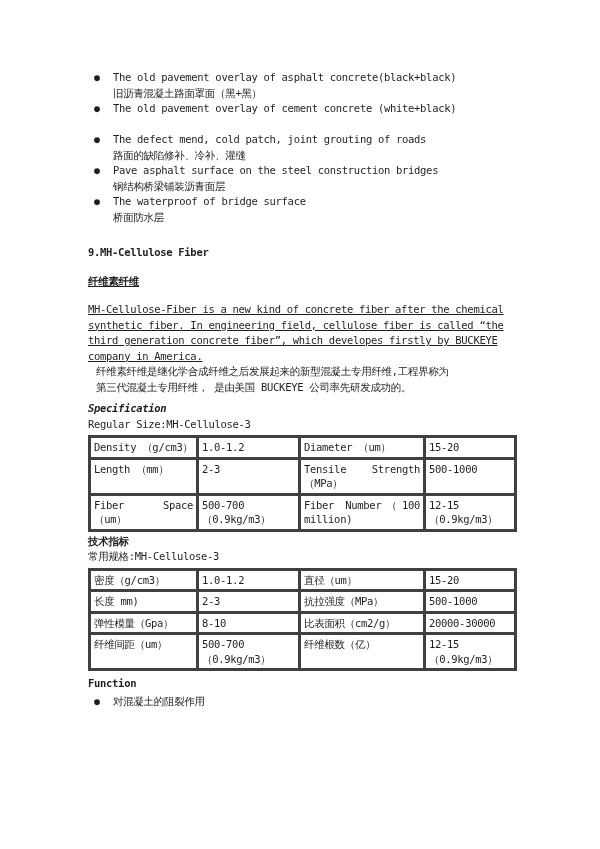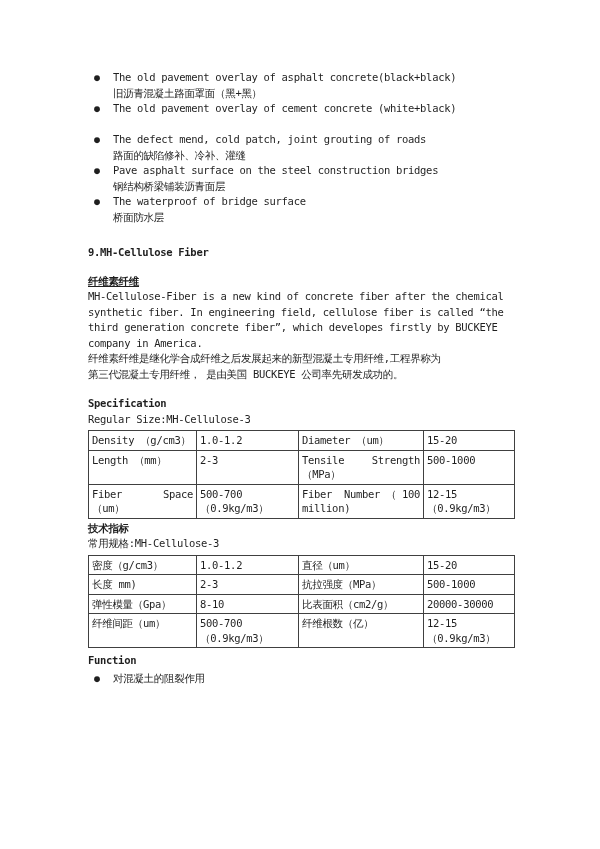--- a/index.html
+++ b/index.html
@@ -32,40 +32,40 @@
   .blt {
     position: absolute;
     left: 6px;
     top: 0;
     font-size: 10px;
   }
   
   .hd { font-weight: bold; }
   .hd-section { margin-top: 20px; }
   .hd-cn { margin-top: 13px; text-decoration: underline; }
-  .para { white-space: pre-line; }
-  .prewrap { white-space: pre-line; }
-  .hd-spec { margin-top: 14px; }
+  .para { margin-top: 13px; white-space: pre-line; text-decoration: underline; }
+  .prewrap { white-space: pre-line; margin-left: 8px; }
+  .hd-spec { margin-top: 6px; font-style: italic; }
   .hd-tech { margin-top: 2px; }
   .hd-func { margin-top: 5px; }
   .func-list { margin-top: 2px; }
   
   table {
     border-collapse: collapse;
     table-layout: fixed;
     width: 426px;
     margin-top: 3px;
     line-height: 14.5px;
   }
   col.c1 { width: 108px; }
   col.c2 { width: 102px; }
   col.c3 { width: 125px; }
   col.c4 { width: 91px; }
   td {
-    border: 1px solid #404040;
+    border: 3px solid #404040;
     padding: 2px 3px;
     vertical-align: top;
     text-align: justify;
     white-space: pre-line;
     overflow: hidden;
   }
 </style>
 </head>
 <body>
 

